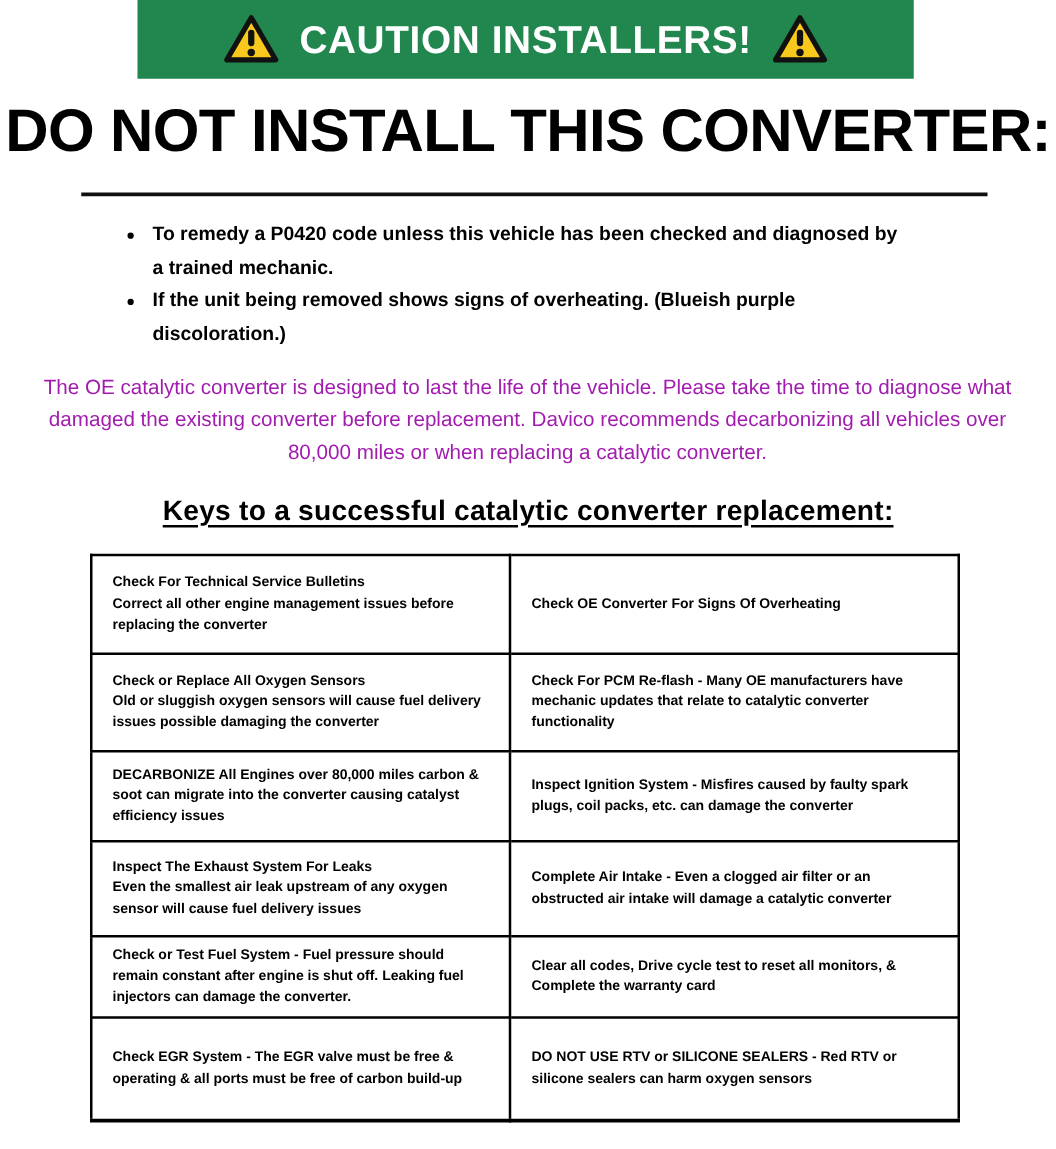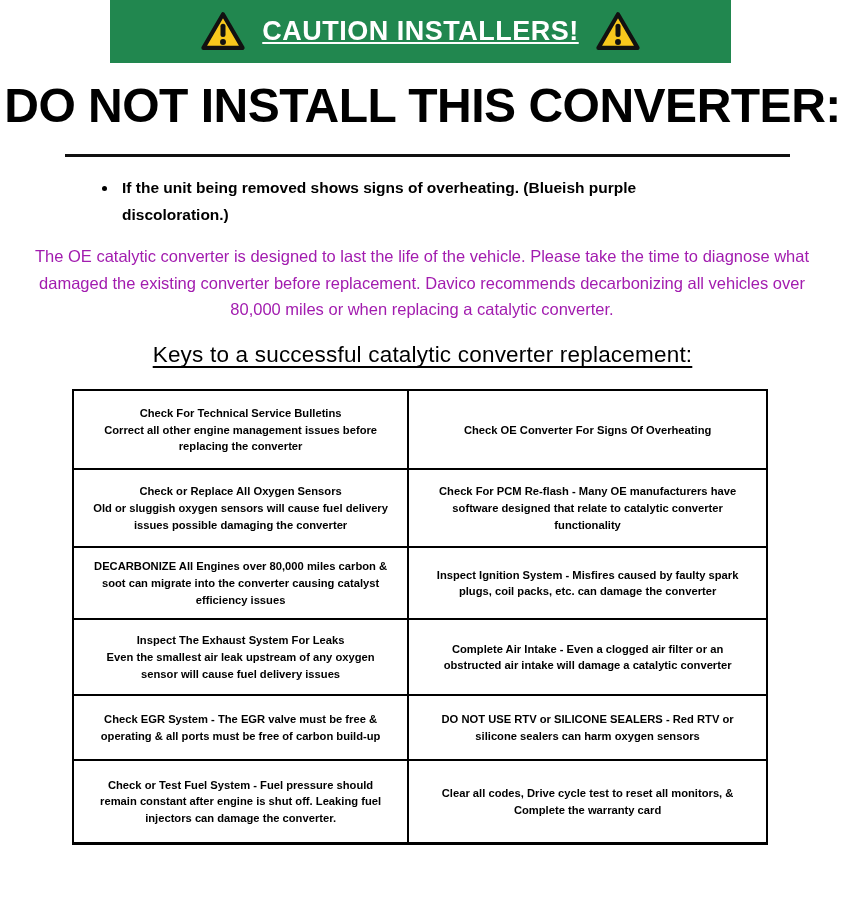--- a/index.html
+++ b/index.html
@@ -14,25 +14,24 @@
   
   .banner {
     width: 621px; height: 63px;
     margin-left: 110px;
     background: #21874F;
     display: flex; align-items: center; justify-content: center;
     gap: 16px;
   }
   .banner-title {
     color: #ffffff;
-    font-size: 27px;
+    font-size: 31px;
     font-weight: bold;
     letter-spacing: 0.5px;
     white-space: nowrap;
-    text-decoration: underline;
   }
   .warn-svg { width: 46px; height: 41px; display: block; }
   
   .main-heading {
     margin: 15px 0 0 0;
     text-align: center;
     font-size: 48px;
     font-weight: bold;
     letter-spacing: -0.5px;
   }
@@ -72,38 +71,38 @@
     font-size: 16.5px;
     font-weight: normal;
     color: #a21caf;
     line-height: 1.6;
   }
   
   .keys-heading {
     margin: 20px 0 0 0;
     text-align: center;
     font-size: 22.5px;
-    font-weight: normal;
+    font-weight: bold;
     text-decoration: underline;
     text-decoration-thickness: 2px;
     text-underline-offset: 4px;
     letter-spacing: 0.2px;
   }
   
   .keys-table {
     margin: 21px 0 0 72px;
     width: 696px;
     border-collapse: collapse;
     table-layout: fixed;
     border: 2px solid #000;
     border-bottom: 3px solid #000;
   }
   .keys-table td {
     border: 2px solid #000;
-    text-align: center;
+    text-align: left;
     vertical-align: middle;
     font-weight: bold;
     font-size: 11.2px;
     line-height: 1.5;
     padding: 4px 16px;
     white-space: pre-line;
   }
   .col-left  { width: 48.3%; }
   .col-right { width: 51.7%; }
   .keys-table tr:nth-child(1) { height: 79px; }
@@ -135,20 +134,24 @@
   </span>
 </div>
 
 <h1 class="main-heading">DO NOT INSTALL THIS CONVERTER:</h1>
 
 <div class="divider"></div>
 
 <ul class="bullets">
   <li class="bullet">
     <span class="bullet-dot"></span>
+    <span class="bullet-text">To remedy a P0420 code unless this vehicle has been checked and diagnosed by a trained mechanic.</span>
+  </li>
+  <li class="bullet">
+    <span class="bullet-dot"></span>
     <span class="bullet-text">If the unit being removed shows signs of overheating. (Blueish purple discoloration.)</span>
   </li>
 </ul>
 
 <p class="paragraph">The OE catalytic converter is designed to last the life of the vehicle. Please take the time to diagnose what damaged the existing converter before replacement. Davico recommends decarbonizing all vehicles over 80,000 miles or when replacing a catalytic converter.</p>
 
 <h2 class="keys-heading">Keys to a successful catalytic converter replacement:</h2>
 
 <table class="keys-table">
   <colgroup>
@@ -157,33 +160,33 @@
     </colgroup>
   <tbody>
     <tr>
       <td>Check For Technical Service Bulletins
 Correct all other engine management issues before replacing the converter</td>
       <td class="cell-big">Check OE Converter For Signs Of Overheating</td>
     </tr>
     <tr>
       <td>Check or Replace All Oxygen Sensors
 Old or sluggish oxygen sensors will cause fuel delivery issues possible damaging the converter</td>
-      <td>Check For PCM Re-flash - Many OE manufacturers have software designed that relate to catalytic converter functionality</td>
+      <td>Check For PCM Re-flash - Many OE manufacturers have mechanic updates that relate to catalytic converter functionality</td>
     </tr>
     <tr>
       <td>DECARBONIZE All Engines over 80,000 miles carbon &amp; soot can migrate into the converter causing catalyst efficiency issues</td>
       <td>Inspect Ignition System - Misfires caused by faulty spark plugs, coil packs, etc. can damage the converter</td>
     </tr>
     <tr>
       <td>Inspect The Exhaust System For Leaks
 Even the smallest air leak upstream of any oxygen sensor will cause fuel delivery issues</td>
       <td>Complete Air Intake - Even a clogged air filter or an obstructed air intake will damage a catalytic converter</td>
     </tr>
     <tr>
+      <td>Check or Test Fuel System - Fuel pressure should remain constant after engine is shut off.  Leaking fuel injectors can damage the converter.</td>
+      <td>Clear all codes,  Drive cycle test to reset all monitors, &amp; Complete the warranty card</td>
+    </tr>
+    <tr>
       <td>Check EGR System - The EGR valve must be free &amp; operating &amp; all ports must be free of carbon build-up</td>
       <td>DO NOT USE RTV or SILICONE SEALERS - Red RTV or silicone sealers can harm oxygen sensors</td>
-    </tr>
-    <tr>
-      <td>Check or Test Fuel System - Fuel pressure should remain constant after engine is shut off.  Leaking fuel injectors can damage the converter.</td>
-      <td>Clear all codes,  Drive cycle test to reset all monitors, &amp; Complete the warranty card</td>
     </tr>
   </tbody>
 </table>
 
 </body></html>

